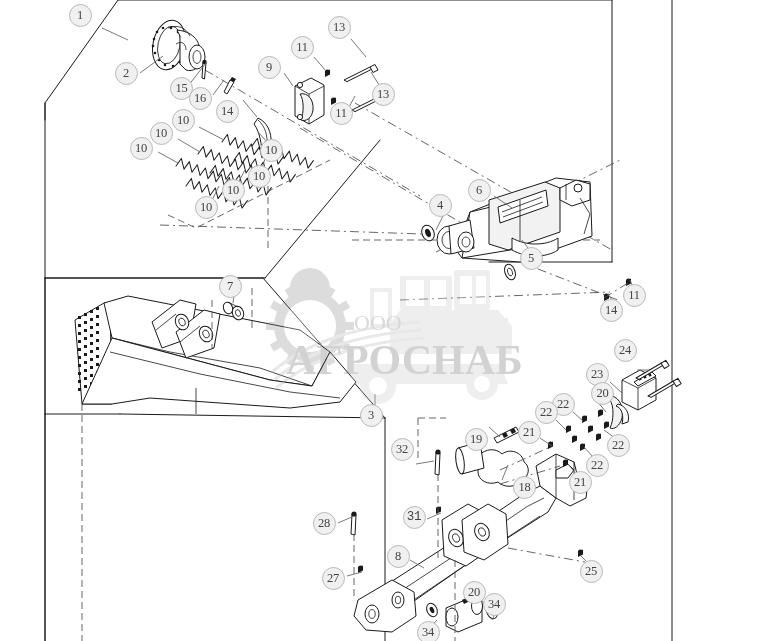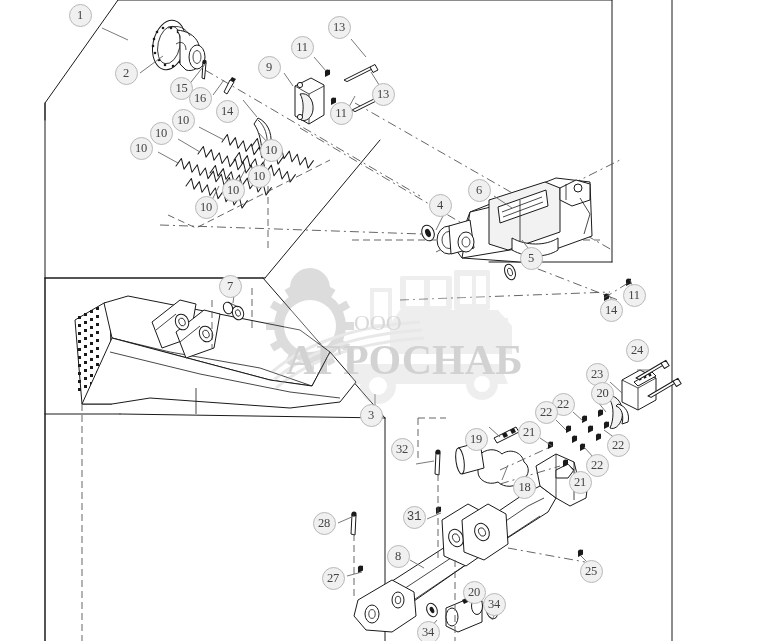--- a/index.html
+++ b/index.html
@@ -532,21 +532,21 @@
       <div class="callout" style="left: 221.5px; top: 178.5px;">10</div>
       <div class="callout" style="left: 247.5px; top: 164.5px;">10</div>
       <div class="callout" style="left: 259.5px; top: 138.5px;">10</div>
       <div class="callout" style="left: 428.5px; top: 193.5px;">4</div>
       <div class="callout" style="left: 467.5px; top: 178.5px;">6</div>
       <div class="callout" style="left: 519.5px; top: 246.5px;">5</div>
       <div class="callout" style="left: 599.5px; top: 298.5px;">14</div>
       <div class="callout" style="left: 622.5px; top: 283.5px;">11</div>
       <div class="callout" style="left: 218.5px; top: 274.5px;">7</div>
       <div class="callout" style="left: 359.5px; top: 403.5px;">3</div>
-      <div class="callout" style="left: 613.5px; top: 338.5px; margin-left: 12px;">24</div>
+      <div class="callout" style="left: 613.5px; top: 338.5px;">24</div>
       <div class="callout" style="left: 585.5px; top: 362.5px;">23</div>
       <div class="callout" style="left: 591px; top: 381.5px;">20</div>
       <div class="callout" style="left: 551.5px; top: 392.5px;">22</div>
       <div class="callout" style="left: 534.5px; top: 400.5px;">22</div>
       <div class="callout" style="left: 606.5px; top: 433.5px;">22</div>
       <div class="callout" style="left: 585.5px; top: 453.5px;">22</div>
       <div class="callout" style="left: 517.5px; top: 420.5px;">21</div>
       <div class="callout" style="left: 568.5px; top: 470.5px;">21</div>
       <div class="callout" style="left: 464.5px; top: 428px;">19</div>
       <div class="callout" style="left: 513px; top: 475.5px;">18</div>

